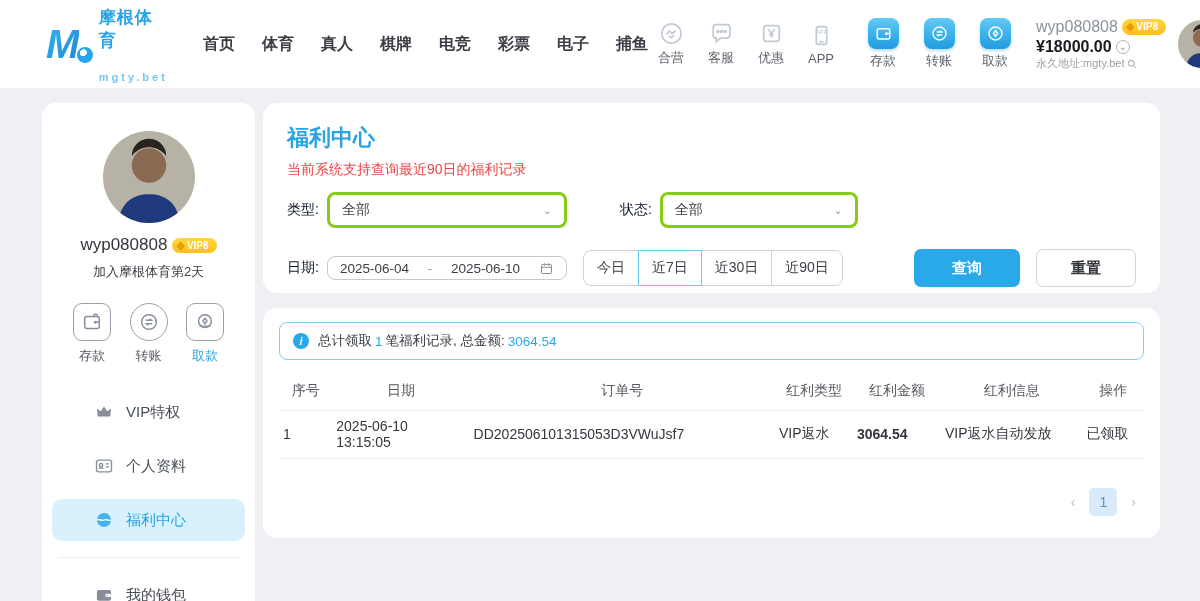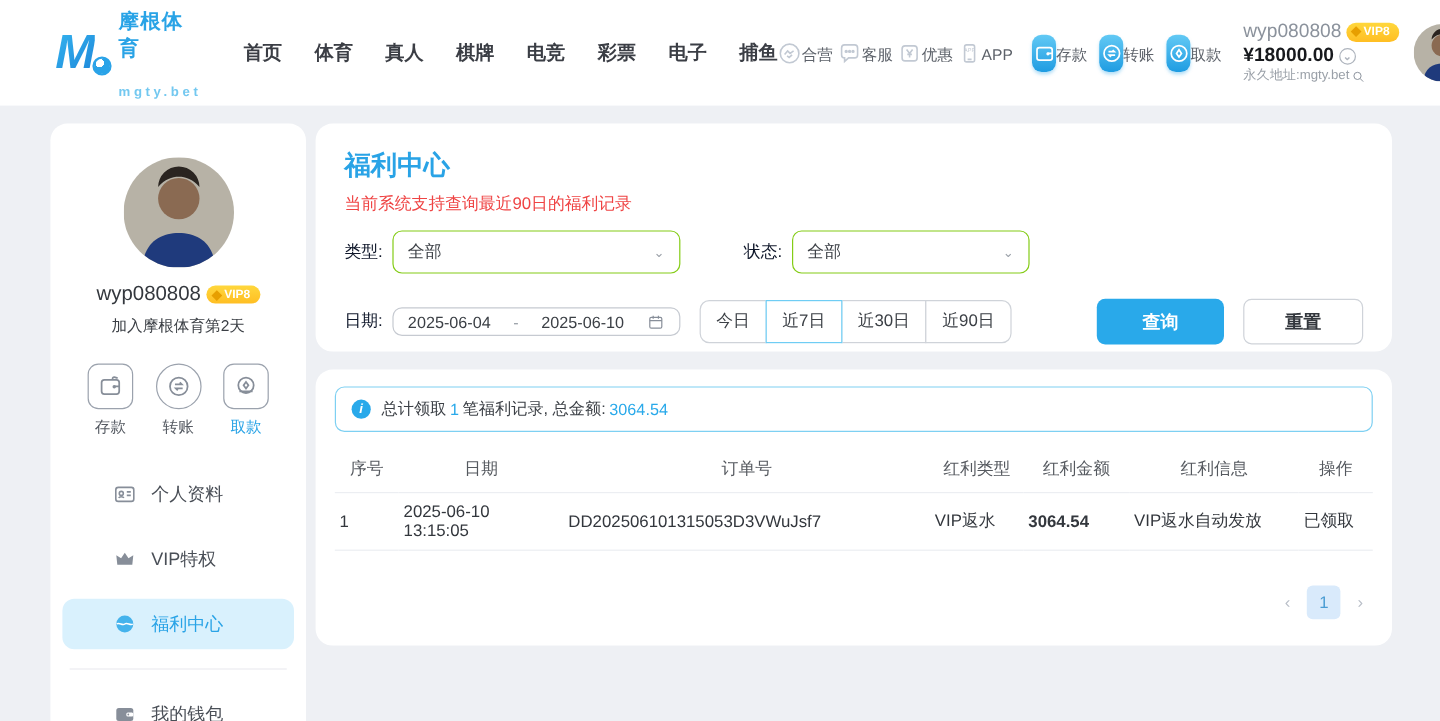--- a/index.html
+++ b/index.html
@@ -10,21 +10,21 @@
   .topbar { position:absolute; top:0; left:0; width:1200px; height:88px; background:#fff; display:flex; align-items:center; padding:0 34px 0 46px; }
   .logo { display:flex; align-items:center; gap:8px; cursor:pointer; }
   .logo-mark { width:46px; height:46px; position:relative; }
   .logo-m { font-size:40px; font-weight:bold; font-style:italic; background:linear-gradient(135deg,#35b6f0,#1d84d8); -webkit-background-clip:text; background-clip:text; color:transparent; line-height:46px; }
   .logo-ball { position:absolute; right:-2px; bottom:4px; width:16px; height:16px; border-radius:50%; background:radial-gradient(circle at 35% 30%,#fff 0 30%,#2aa3e8 31%); border:2px solid #2aa3e8; }
   .logo-text .cn { font-size:17px; font-weight:bold; color:#29a3e6; letter-spacing:1px; }
   .logo-text .en { font-size:11px; color:#73c8f0; letter-spacing:3px; font-weight:bold; margin-top:19px; }
   .nav { display:flex; gap:27px; margin-left:34px; font-size:16px; color:#3b3e45; font-weight:bold; }
   .nav span { cursor:pointer; white-space:nowrap; }
   .hd-right { margin-left:auto; display:flex; align-items:center; }
-  .mini-col { display:flex; flex-direction:row; align-items:center; width:46px; cursor:pointer; }
+  .mini-col { display:flex; flex-direction:column; align-items:center; width:46px; cursor:pointer;justify-content:center; }
   .mini-col svg { width:25px; height:25px; }
   .mini-col .lab { font-size:13px; color:#5d626a; margin-top:3px; white-space:nowrap; }
   .gray-group { display:flex; gap:4px; }
   .blue-group { display:flex; gap:10px; margin-left:16px; }
   .appicon { width:31px; height:31px; border-radius:8px; background:linear-gradient(180deg,#62c9f4,#1f9ce2); box-shadow:0 2px 3px rgba(41,163,232,.35); display:flex; align-items:center; justify-content:center; }
   .appicon svg { width:19px; height:19px; }
   .userblock { margin-left:18px; line-height:1.25; cursor:pointer; }
   .u-row1 { display:flex; align-items:center; gap:4px; }
   .uname { font-size:16px; color:#8b929c; }
   .vipbadge { display:inline-flex; align-items:center; background:linear-gradient(180deg,#ffd73c,#ffbe23); border-radius:9px; padding:1px 8px 1px 4px; font-size:10px; font-weight:bold; color:#fff; gap:2px; }
@@ -52,21 +52,21 @@
   .m-item svg { width:20px; height:20px; flex:none; }
   .m-item.active { background:#d9f1fd; color:#29a3e6; }
   .m-divider { height:1px; background:#ececf0; margin:16px 6px 16px 6px; }
 
   
   .panel1 { position:absolute; left:263px; top:103px; width:897px; height:190px; background:#fff; border-radius:14px; padding:20px 24px; }
   .page-title { font-size:22px; font-weight:bold; color:#29a3e6; }
   .page-sub { font-size:14px; color:#ef4444; margin-top:8px; }
   .frow { display:flex; align-items:center; margin-top:13px; }
   .flab { font-size:14px; color:#0f172a; margin-right:8px; white-space:nowrap; }
-  .select { width:240px; height:36px; border:1px solid #84cc16; border-radius:8px; display:flex; align-items:center; padding:0 12px; font-size:14px; color:#3c4046; cursor:pointer; background:#fff; }
+  .select { width:240px; height:36px; border:3px solid #84cc16; border-radius:8px; display:flex; align-items:center; padding:0 12px; font-size:14px; color:#3c4046; cursor:pointer; background:#fff; }
   .select .chev { margin-left:auto; color:#9aa0a8; font-size:11px; }
   .select.w2 { width:198px; }
   .gap-status { margin-left:53px; }
   .datebox { width:240px; height:24px; border:1px solid #c6cad1; border-radius:8px; display:flex; align-items:center; justify-content:space-between; padding:0 12px; font-size:13.5px; color:#3c4046; cursor:pointer; background:#fff; }
   .rangegrp { display:flex; margin-left:16px; }
   .rbtn { height:36px; padding:0 13px; border:1px solid #cfd3d9; background:#fff; font-size:14px; color:#3c4046; display:flex; align-items:center; cursor:pointer; margin-left:-1px; }
   .rbtn:first-child { border-radius:8px 0 0 8px; margin-left:0; }
   .rbtn:last-child { border-radius:0 8px 8px 0; }
   .rbtn.active { border-color:#6fcdf4; z-index:2; position:relative; }
   .btn-query { margin-left:auto; width:106px; height:38px; background:#29a9ea; color:#fff; font-size:15px; font-weight:bold; border:none; border-radius:7px; display:flex; align-items:center; justify-content:center; cursor:pointer; }
@@ -257,32 +257,32 @@
             <circle cx="12" cy="11" r="7"></circle>
             <path d="M12 8l2.2 3-2.2 3-2.2-3zM6 16.5h12"></path>
           </svg>
       </div>
       <span class="sq-lab blue">取款</span>
     </div>
   </div>
 
   <div class="menu">
     <div class="m-item">
+      <svg viewBox="0 0 24 24">
+          <path d="M4.5 17.5L3.5 8l4.8 3L12 5.5 15.7 11l4.8-3-1 9.5z" fill="#878e99"></path>
+        </svg>
+      <span>VIP特权</span>
+    </div>
+    <div class="m-item">
       <svg viewBox="0 0 24 24" class="ic-dgray">
           <rect x="3" y="5" width="18" height="14" rx="2.5"></rect>
           <circle cx="8.5" cy="11" r="2"></circle>
           <path d="M6 15.5c.5-1.6 4.5-1.6 5 0M14 9.5h4M14 13h4"></path>
         </svg>
       <span>个人资料</span>
-    </div>
-    <div class="m-item">
-      <svg viewBox="0 0 24 24">
-          <path d="M4.5 17.5L3.5 8l4.8 3L12 5.5 15.7 11l4.8-3-1 9.5z" fill="#878e99"></path>
-        </svg>
-      <span>VIP特权</span>
     </div>
     <div class="m-item active">
       <svg viewBox="0 0 24 24">
           <circle cx="12" cy="12" r="8.5" fill="#45b3ec"></circle>
           <path d="M4 12c2.5-2 5.5 2 8 0s5.5 2 8 0" stroke="#fff" stroke-width="1.6" fill="none"></path>
         </svg>
       <span>福利中心</span>
     </div>
     <div class="m-divider"></div>
     <div class="m-item">

